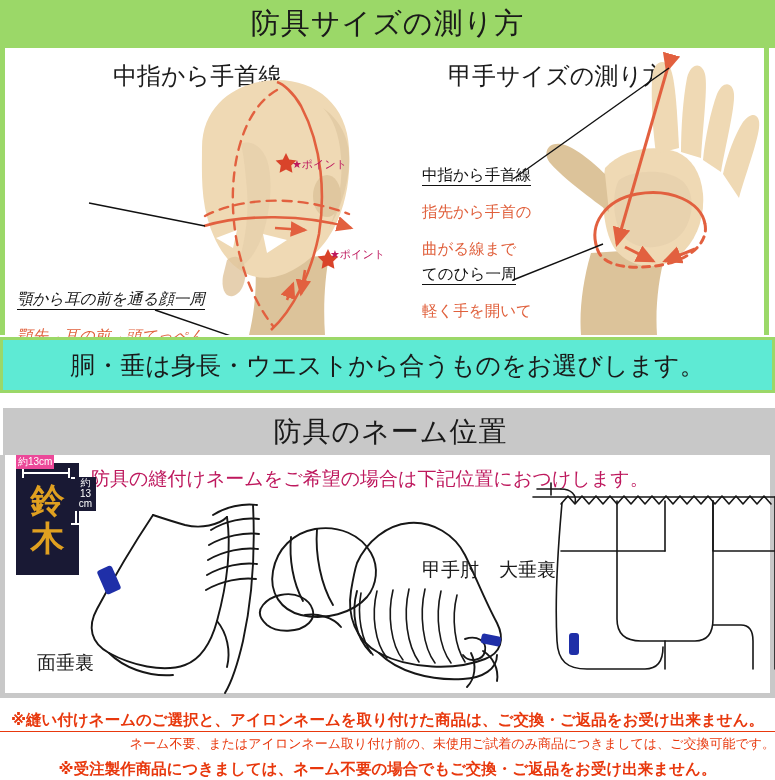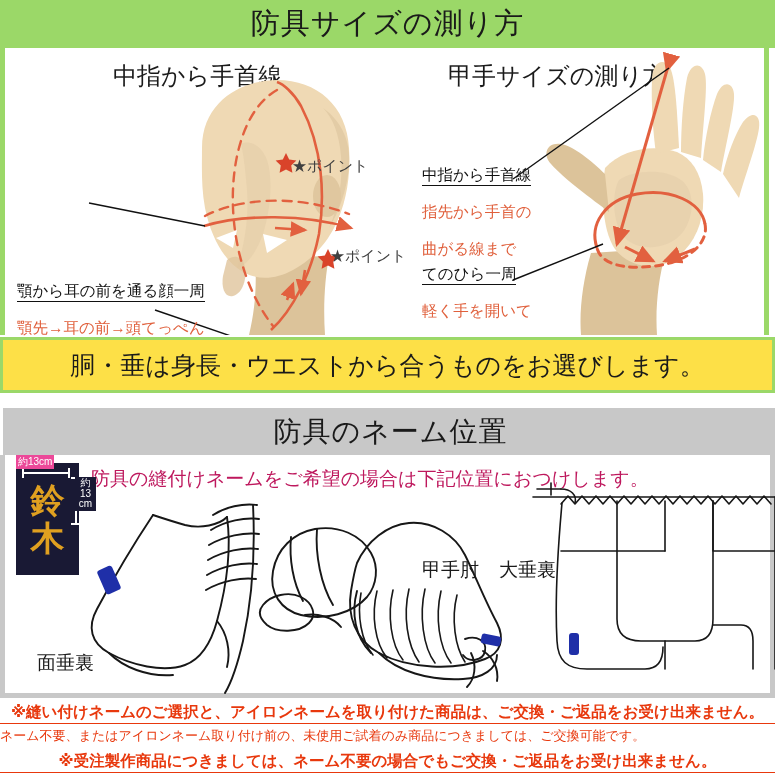--- a/index.html
+++ b/index.html
@@ -59,21 +59,21 @@
   .st-men  { left: 108px; top: 12px; }
   .st-kote { left: 443px; top: 12px; }
 
   .bottom-band {
     position: absolute;
     left: 0; top: 337px;
     width: 775px;
     height: 56px;
     border: 3px solid #9BD868;
     box-sizing: border-box;
-    background: #fde047;
+    background: #5eead4;
     display: flex;
     align-items: center;
     justify-content: center;
   }
   .bottom-band .t {
     font-size: 25px;
     color: #1a1a1a;
   }
 
   
@@ -85,30 +85,29 @@
     display: inline-block;
     white-space: nowrap;
   }
   .anno .ln {
     font-size: 15.5px;
     color: #E0603C;
     white-space: nowrap;
     margin-top: 16px;
   }
   .a-hachimaki { left: 12px; top: 143px; }
-  .a-kao       { left: 12px; top: 232px; }
+  .a-kao       { left: 12px; top: 240px; font-style: italic; }
   .a-nakayubi  { left: 417px; top: 116px; }
   .a-tenohira  { left: 417px; top: 215px; }
 
   .point-lbl {
     position: absolute;
-    font-size: 15px;
-    color: #404040;
-    white-space: nowrap;
-    font-family: Liberation Serif, serif;
+    font-size: 11px;
+    color: #be185d;
+    white-space: nowrap;
   }
   .pl1 { left: 287px; top: 109px; }
   .pl2 { left: 325px; top: 199px; }
   .pl3 { left: 245px; top: 296px; }
 
   
   .sec2 {
     position: absolute;
     left: 0; top: 408px;
     width: 775px;
@@ -218,36 +217,36 @@
     color: #1a1a1a;
     white-space: nowrap;
   }
   .el-men  { left: 32px;  top: 195px; }
   .el-kote { left: 417px; top: 102px; }
   .el-dare { left: 494px; top: 102px; }
 
   
   .warnings {
     position: absolute;
-    left: 0; top: 292px;
+    left: 0; top: 300px;
     width: 775px;
   }
   .warn-major {
     font-size: 15.5px;
     color: #E8380D;
     font-weight: bold;
     text-align: center;
     border-bottom: 1.5px solid #E8380D;
     line-height: 1.5;
     white-space: nowrap;
   }
   .warn-minor {
     font-size: 13px;
     color: #E8380D;
-    text-align: left;
+    text-align: right;
     line-height: 1.9;
     white-space: nowrap;
   }
   svg { display: block; }
   .svg-layer {
     position: absolute;
     left: 0; top: 0;
     pointer-events: none;
   }
 </style>

